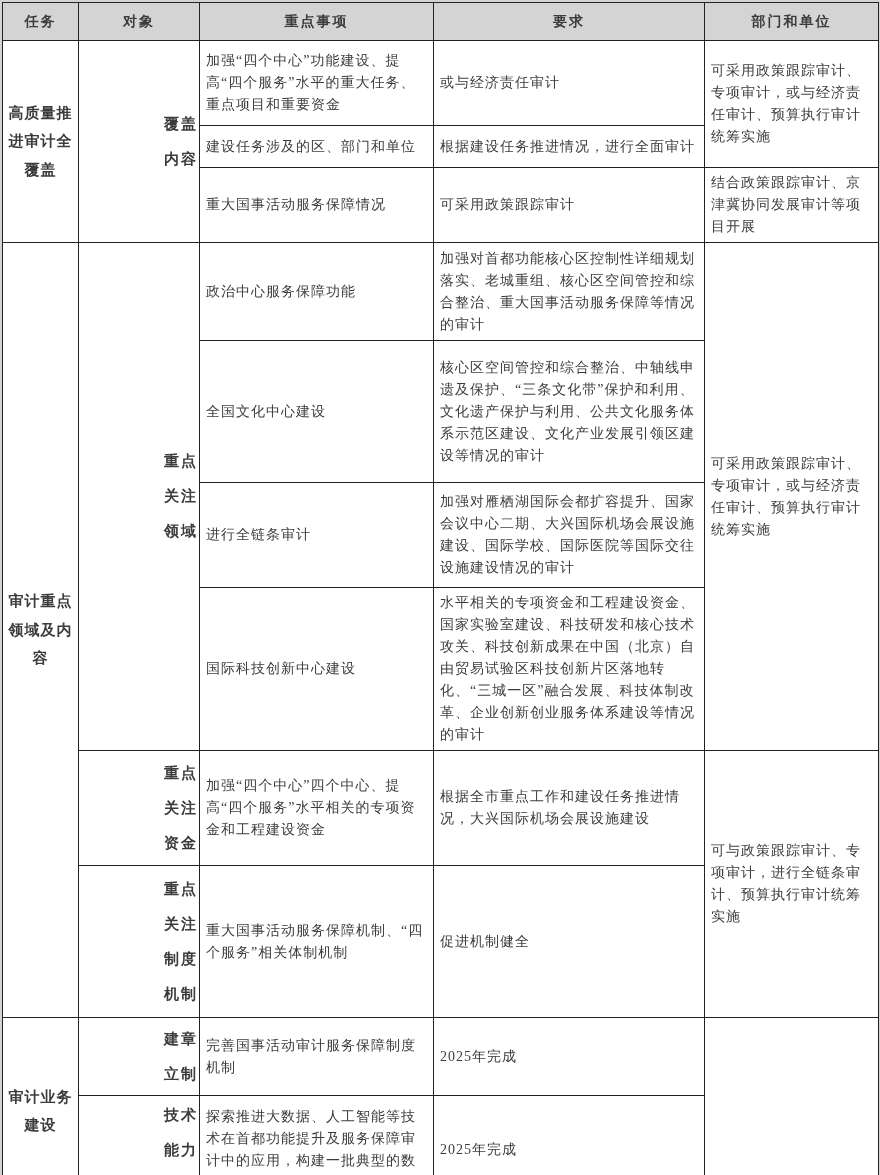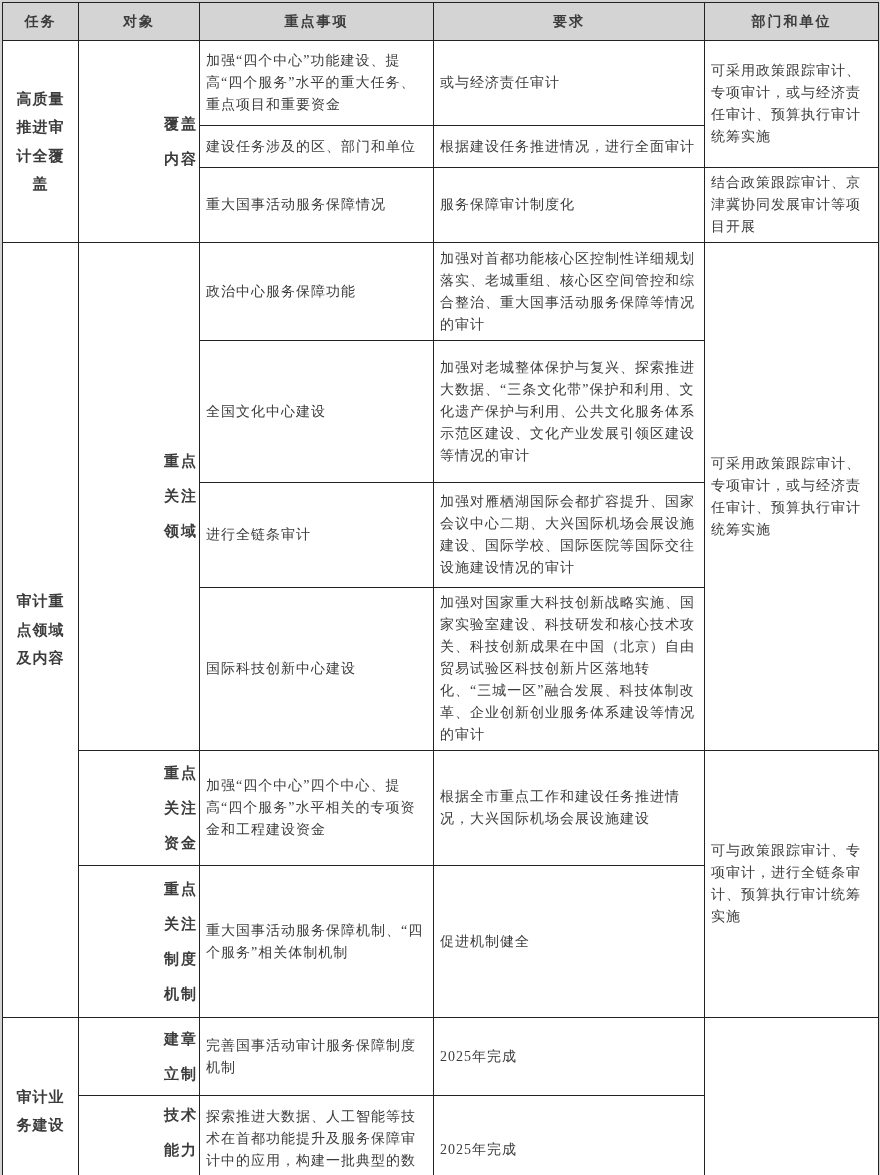--- a/index.html
+++ b/index.html
@@ -34,21 +34,21 @@
   }
   table.audit-table td {
     background: #ffffff;
   }
   .c-task {
     font-weight: bold;
     text-align: center;
     font-size: 15px;
     letter-spacing: 1px;
     line-height: 1.9;
-    padding: 0 12px;
+    padding: 0 4px;
   }
   .c-obj {
     font-weight: bold;
     text-align: right;
     font-size: 15px;
     letter-spacing: 2px;
     white-space: pre-line;
     line-height: 35px;
   }
   .c-item, .c-req, .c-path {
@@ -87,44 +87,44 @@
     <td class="c-item">加强“四个中心”功能建设、提高“四个服务”水平的重大任务、重点项目和重要资金</td>
     <td class="c-req">或与经济责任审计</td>
     <td rowspan="2" class="c-path">可采用政策跟踪审计、专项审计，或与经济责任审计、预算执行审计统筹实施</td>
   </tr>
   <tr style="height:42px">
     <td class="c-item">建设任务涉及的区、部门和单位</td>
     <td class="c-req">根据建设任务推进情况，进行全面审计</td>
   </tr>
   <tr style="height:68px">
     <td class="c-item">重大国事活动服务保障情况</td>
-    <td class="c-req">服务保障审计制度化</td>
+    <td class="c-req">可采用政策跟踪审计</td>
     <td class="c-path">结合政策跟踪审计、京津冀协同发展审计等项目开展</td>
   </tr>
 
   <tr style="height:98px">
     <td rowspan="6" class="c-task">审计重点领域及内容</td>
     <td rowspan="4" class="c-obj">重点
 关注
 领域</td>
     <td class="c-item">政治中心服务保障功能</td>
     <td class="c-req">加强对首都功能核心区控制性详细规划落实、老城重组、核心区空间管控和综合整治、重大国事活动服务保障等情况的审计</td>
     <td rowspan="4" class="c-path">可采用政策跟踪审计、专项审计，或与经济责任审计、预算执行审计统筹实施</td>
   </tr>
   <tr style="height:142px">
     <td class="c-item">全国文化中心建设</td>
-    <td class="c-req">加强对老城整体保护与复兴、探索推进大数据、“三条文化带”保护和利用、文化遗产保护与利用、公共文化服务体系示范区建设、文化产业发展引领区建设等情况的审计</td>
+    <td class="c-req">核心区空间管控和综合整治、中轴线申遗及保护、“三条文化带”保护和利用、文化遗产保护与利用、公共文化服务体系示范区建设、文化产业发展引领区建设等情况的审计</td>
   </tr>
   <tr style="height:105px">
     <td class="c-item">进行全链条审计</td>
     <td class="c-req">加强对雁栖湖国际会都扩容提升、国家会议中心二期、大兴国际机场会展设施建设、国际学校、国际医院等国际交往设施建设情况的审计</td>
   </tr>
   <tr style="height:133px">
     <td class="c-item">国际科技创新中心建设</td>
-    <td class="c-req">加强对国家重大科技创新战略实施、国家实验室建设、科技研发和核心技术攻关、科技创新成果在中国（北京）自由贸易试验区科技创新片区落地转化、“三城一区”融合发展、科技体制改革、企业创新创业服务体系建设等情况的审计</td>
+    <td class="c-req">水平相关的专项资金和工程建设资金、国家实验室建设、科技研发和核心技术攻关、科技创新成果在中国（北京）自由贸易试验区科技创新片区落地转化、“三城一区”融合发展、科技体制改革、企业创新创业服务体系建设等情况的审计</td>
   </tr>
   <tr style="height:115px">
     <td class="c-obj">重点
 关注
 资金</td>
     <td class="c-item">加强“四个中心”四个中心、提高“四个服务”水平相关的专项资金和工程建设资金</td>
     <td class="c-req">根据全市重点工作和建设任务推进情况，大兴国际机场会展设施建设</td>
     <td rowspan="2" class="c-path">可与政策跟踪审计、专项审计，进行全链条审计、预算执行审计统筹实施</td>
   </tr>
   <tr style="height:152px">

